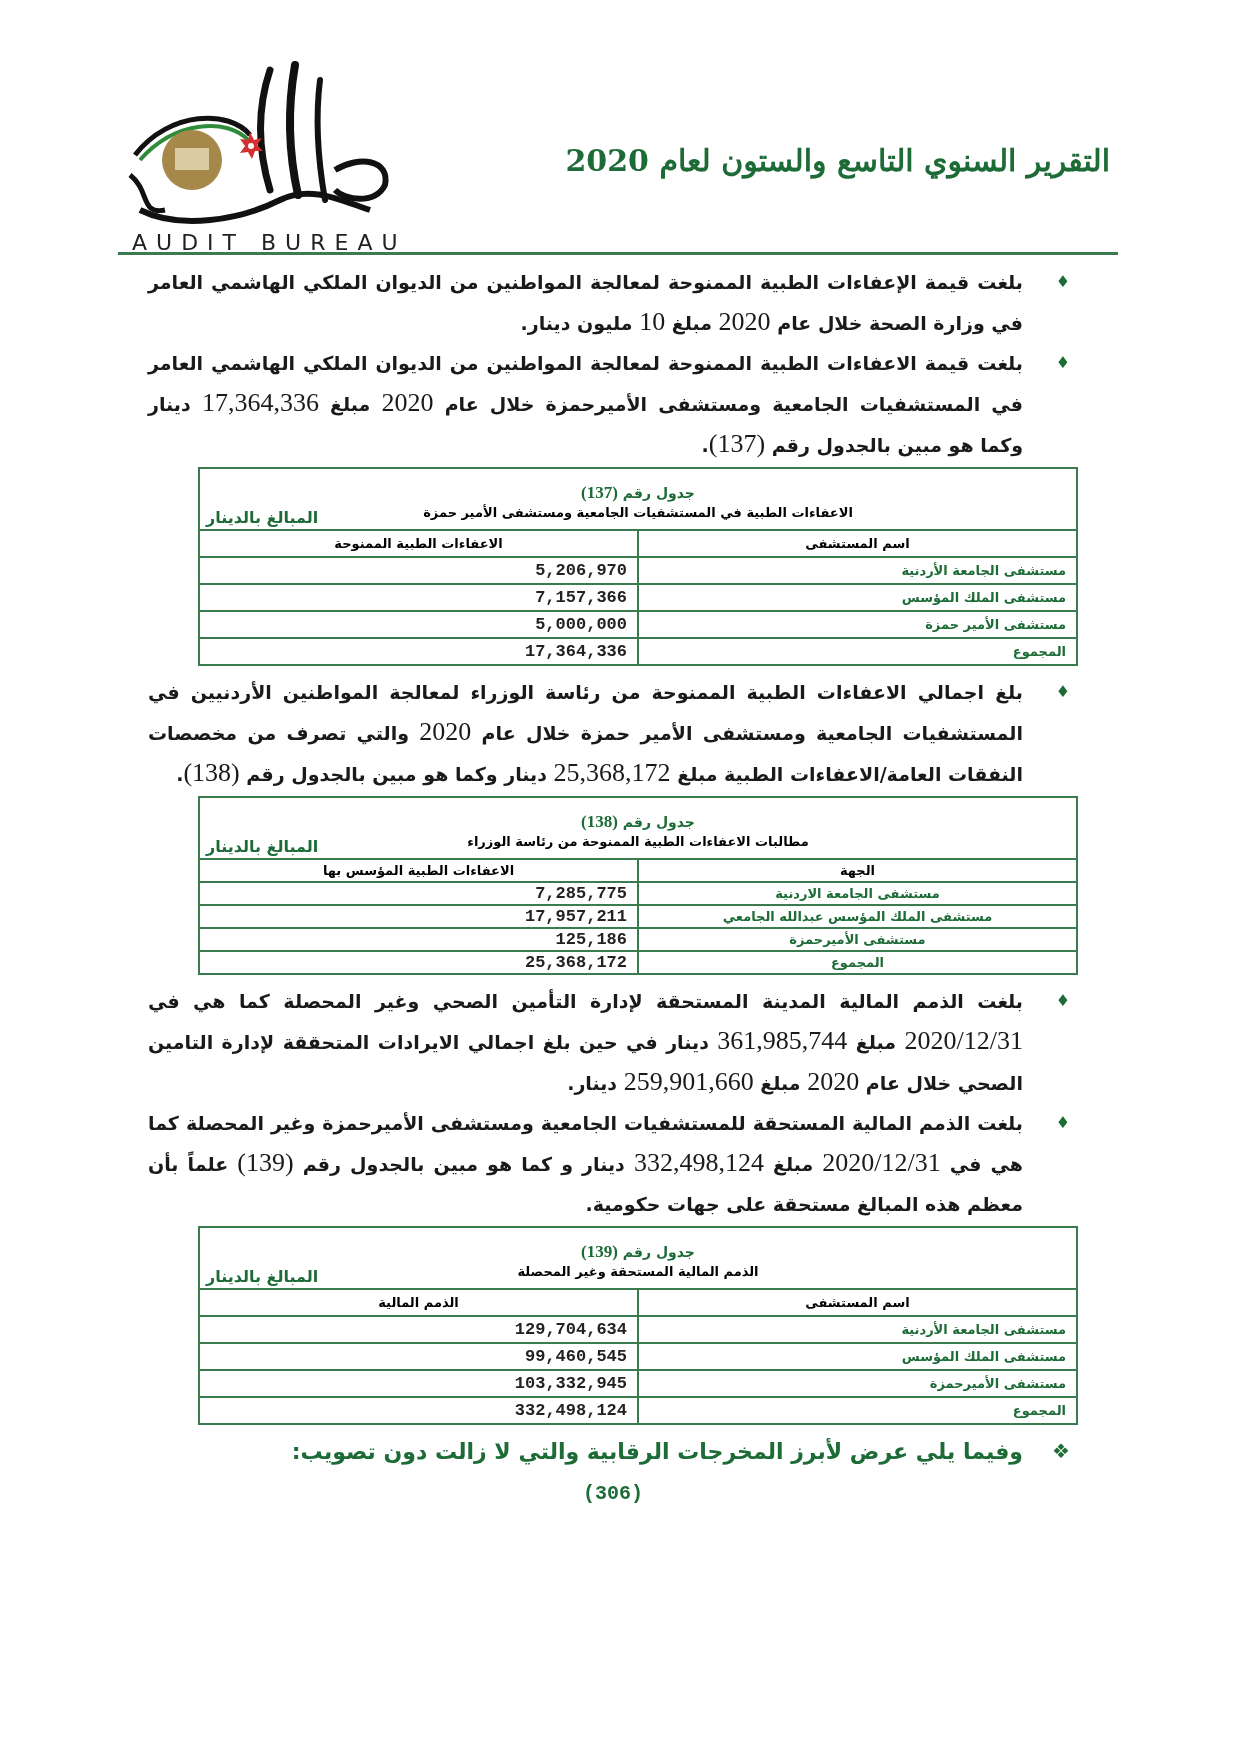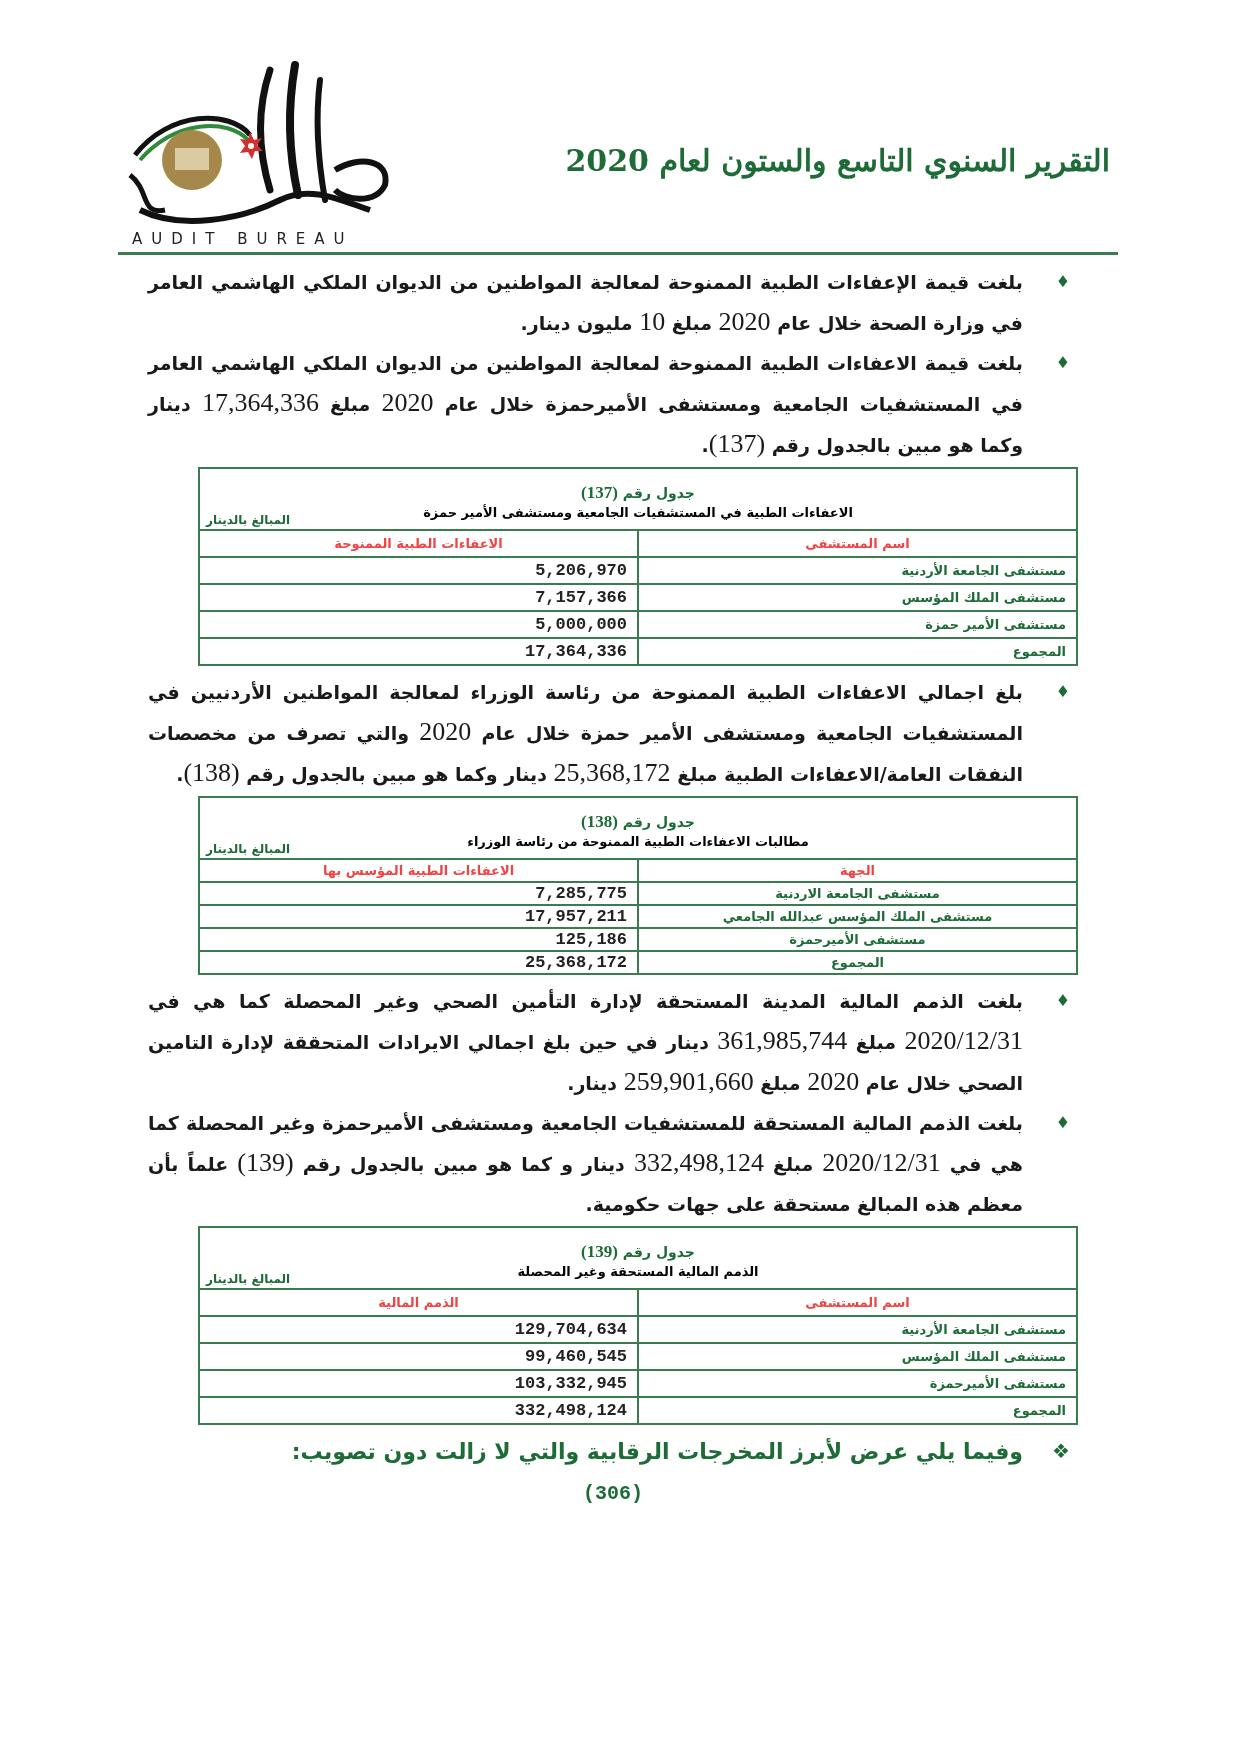--- a/index.html
+++ b/index.html
@@ -4,42 +4,42 @@
   <style>
     html, body { margin: 0; padding: 0; background: #ffffff; }
     body { width: 1241px; height: 1755px; position: relative; overflow: hidden;
            font-family: "DejaVu Sans", sans-serif; color: #1a1a1a; }
 
     
     .header { position: absolute; top: 55px; left: 110px; width: 1000px; height: 200px; }
     .logo { position: absolute; left: 10px; top: 5px; width: 290px; height: 185px; direction: ltr; }
     .logo svg { position: absolute; left: 0; top: 0; }
     .logo-caption { position: absolute; left: 12px; top: 170px; font-family: "DejaVu Sans", sans-serif;
-                    font-size: 15px; letter-spacing: 9px; color: #222; white-space: nowrap; }
+                    font-size: 22px; letter-spacing: 9px; color: #222; white-space: nowrap; }
     .report-title { position: absolute; right: 0px; top: 88px; font-family: "DejaVu Serif", serif;
                     font-size: 30px; font-weight: bold; color: #1d6b36; white-space: nowrap; }
     .header-rule { position: absolute; top: 252px; left: 118px; width: 1000px; height: 3px; background: #3c7a4f; }
 
     
     .content { position: absolute; top: 262px; left: 148px; width: 930px; }
     .para { position: relative; padding-right: 55px; font-size: 19px; line-height: 40px;
             font-weight: bold; text-align: justify; margin: 0; }
     .para .bullet { position: absolute; right: 8px; top: 0; color: #1d6b36; font-size: 16px; }
     .para .num { font-family: "Liberation Serif", serif; font-weight: normal; font-size: 26px; }
 
     
     .dtable { border: 2px solid #0f766e; border-collapse: collapse; width: 880px; margin: 2px 0 6px 12px;
               font-size: 13px; font-weight: bold; padding-left: 28px; }
     .dtable .cap-cell { border: 2px solid #3c7a4f; height: 60px; padding: 0; position: relative; }
     .cap-no { display: block; text-align: center; color: #1d6b36; font-size: 14px; padding-top: 4px; }
     .cap-no .n { font-family: "Liberation Serif", serif; font-size: 17px; }
     .cap-title { display: block; text-align: center; color: #000000; font-size: 13px; margin-top: 2px; }
-    .cap-unit { position: absolute; left: 6px; bottom: 2px; color: #1d6b36; font-size: 12px; }
+    .cap-unit { position: absolute; left: 6px; bottom: 2px; color: #1d6b36; font-size: 16px; }
     .dtable th, .dtable td { border: 2px solid #3c7a4f; padding: 0 10px; height: 25px; }
-    .dtable th { color: #ef4444; font-size: 13px; text-align: center; }
+    .dtable th { color: #000000; font-size: 13px; text-align: center; }
     .dtable td.name { color: #1d6b36; text-align: right; width: 50%; }
     .dtable td.val { font-family: Liberation Mono, monospace; font-size: 17px; text-align: right;
                      padding-left: 180px; direction: ltr; color: #222; border-radius: 10px; }
     .t138 td.name { text-align: center; }
     .t138 th, .t138 td { height: 21px; }
 
     .closing { position: relative; font-size: 22px; font-weight: bold; color: #1d6b36;
                padding-right: 55px; margin-top: 14px; }
     .closing .bullet { position: absolute; right: 8px; top: 0; font-size: 20px; }
     .page-no { text-align: center; font-family: Liberation Mono, monospace; font-size: 20px; font-weight: bold;

